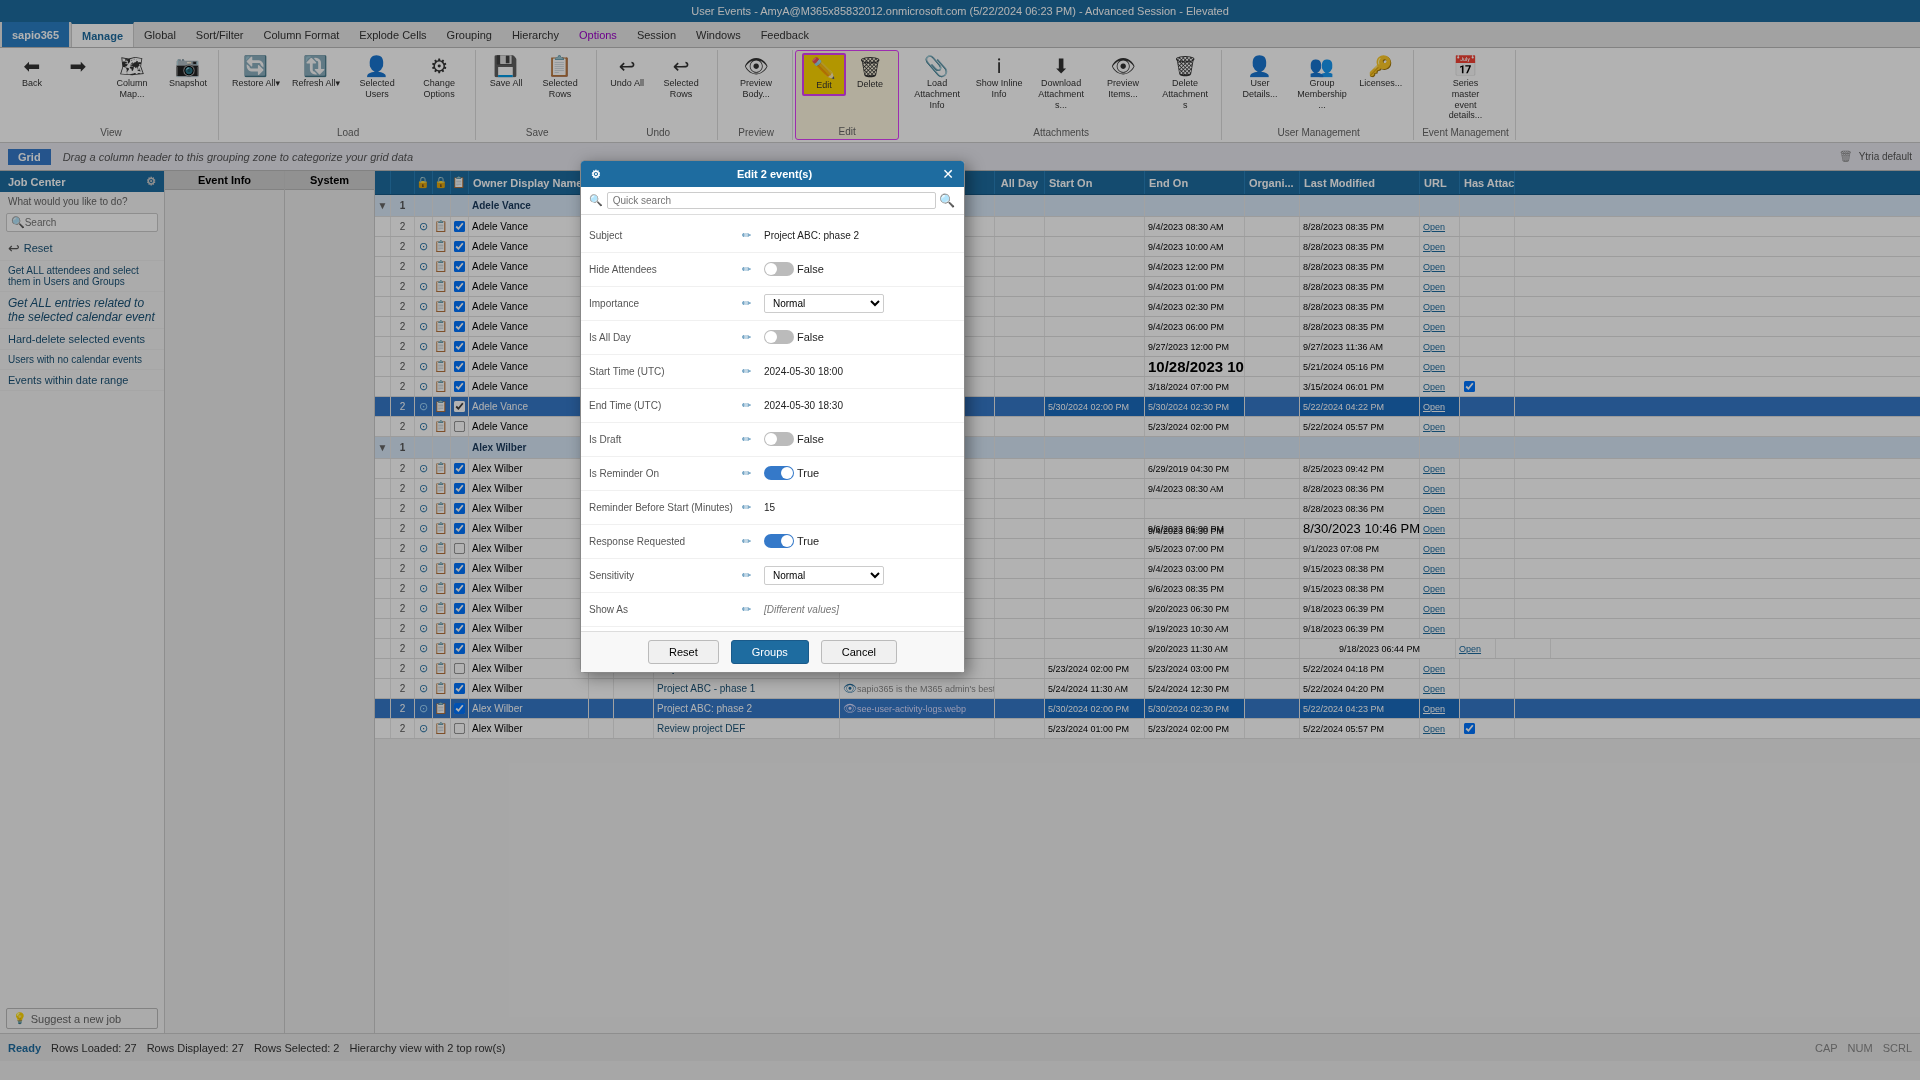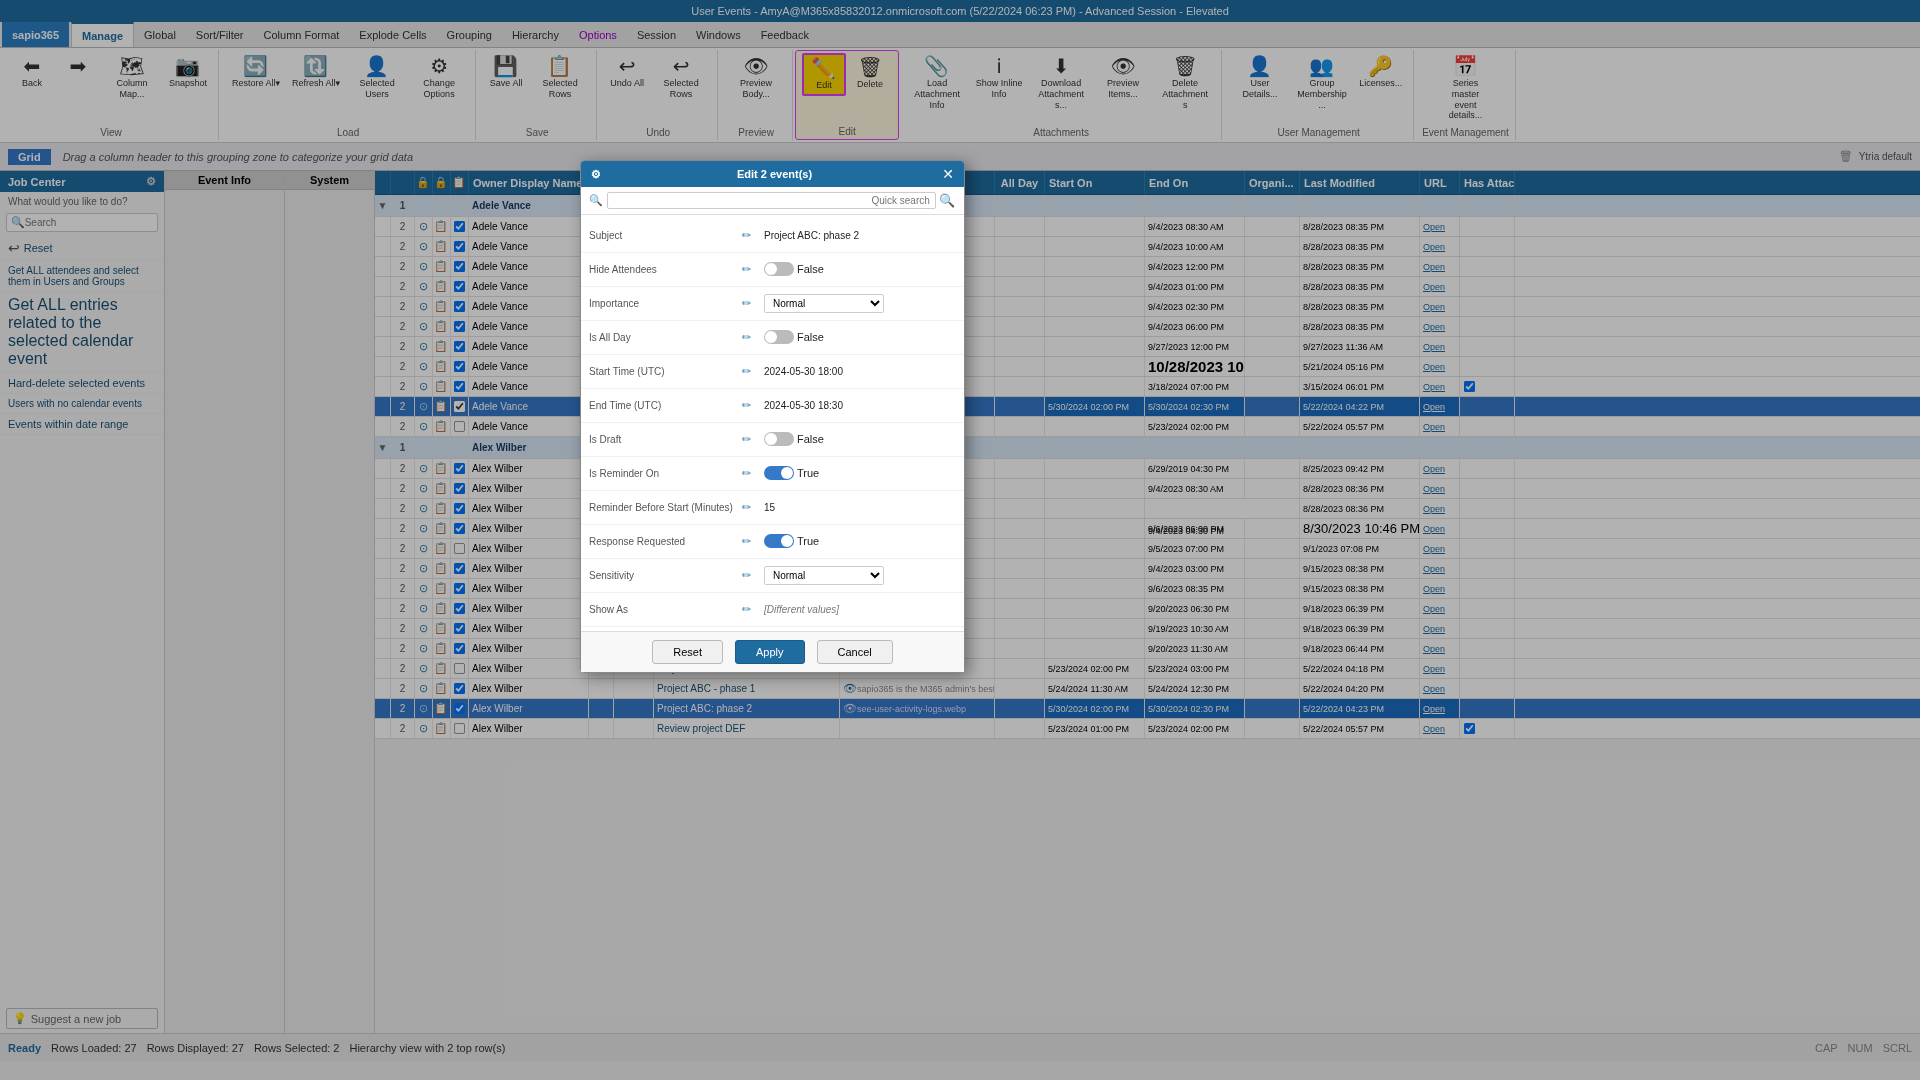--- a/index.html
+++ b/index.html
@@ -667,21 +667,21 @@
       <input type="text" placeholder="Search" style="">
     </div>
     <div class="job-item">
       <span class="ji-icon">↩</span>
       <span class="job-item-text">Reset</span>
     </div>
     <div class="job-item" style="display:block;padding:4px 8px;">
       <span class="job-item-text" style="color:#1a5276;font-size:10px;">Get ALL attendees and select them in Users and Groups</span>
     </div>
     <div class="job-item" style="display:block;padding:4px 8px;">
-      <span class="job-item-text" style="color:#1a5276;font-size:16px;">Get ALL entries related to the selected calendar event</span>
+      <span class="job-item-text" style="color:#1a5276;font-size:12px;font-style:italic;">Get ALL entries related to the selected calendar event</span>
     </div>
     <div class="job-item">
       <span class="job-item-text">Hard-delete selected events</span>
     </div>
     <div class="job-item" style="display:block;padding:4px 8px;">
       <span class="job-item-text" style="color:#1a5276;font-size:10px;">Users with no calendar events</span>
     </div>
     <div class="job-item">
       <span class="job-item-text">Events within date range</span>
     </div>
@@ -1326,21 +1326,21 @@
           </div>
         <div class="gc col-owner">Alex Wilber</div>
         <div class="gc col-o"></div>
         <div class="gc col-isrec"></div>
         <div class="gc col-subject subject-cell">Roundtable brainstorming</div>
         <div class="gc col-preview"></div>
         <div class="gc col-allday"></div>
         <div class="gc col-starton"></div>
         <div class="gc col-endon" style="font-size:9px;">9/20/2023 11:30 AM</div>
         <div class="gc col-organi"></div>
-        <div class="gc col-lastmod" style="font-size:9px;">9/18/2023 06:44 PM</div>
+        <div class="gc col-lastmod" style="font-size:9px;margin-left:36px;">9/18/2023 06:44 PM</div>
         <div class="gc col-url">
             <span class="open-link">Open</span>
           </div>
         <div class="gc col-hasatt"></div>
       </div>
       <div class="grid-row">
         <div class="gc col-expand"></div>
         <div class="gc col-num num">2</div>
         <div class="gc col-icon1">
             <span style="color:#1e6ca0;">⊙</span>
@@ -1468,21 +1468,21 @@
 
 <div id="modal-overlay">
   <div id="edit-modal">
     <div id="modal-titlebar">
       <span style="margin-right:6px;">⚙</span>
       <span>Edit 2 event(s)</span>
       <button id="modal-close-btn">✕</button>
     </div>
     <div id="modal-search-bar">
       <span style="color:#888;">🔍</span>
-      <input type="text" style="flex: 1 1 0%; border: 1px solid rgb(204, 204, 204); border-radius: 2px; padding: 2px 5px; font-size: 10px; outline: none; text-align: right;" placeholder="Quick search">
+      <input type="text" style="flex: 1 1 0%; border: 1px solid rgb(204, 204, 204); border-radius: 2px; padding: 2px 5px; font-size: 10px; outline: none;" placeholder="Quick search">
       <span style="cursor:pointer;color:#1e6ca0;font-size:13px;">🔍</span>
     </div>
     <div id="modal-body">
 
       <div class="modal-row">
         <span class="modal-field-name">Subject</span>
         <span class="modal-field-edit-icon">✏</span>
         <span class="modal-field-value">Project ABC: phase 2</span>
       </div>
 
@@ -1591,17 +1591,17 @@
       </div>
 
       <div class="modal-row">
         <span class="modal-field-name">Show As</span>
         <span class="modal-field-edit-icon">✏</span>
         <span class="modal-field-value" style="color:#777;font-style:italic;">[Different values]</span>
       </div>
     </div>
     <div class="modal-footer">
       <button class="modal-btn">Reset</button>
-      <button class="modal-btn primary">Apply</button>
+      <button class="modal-btn primary">Groups</button>
       <button class="modal-btn">Cancel</button>
     </div>
   </div>
 </div>
 
 </body></html>

